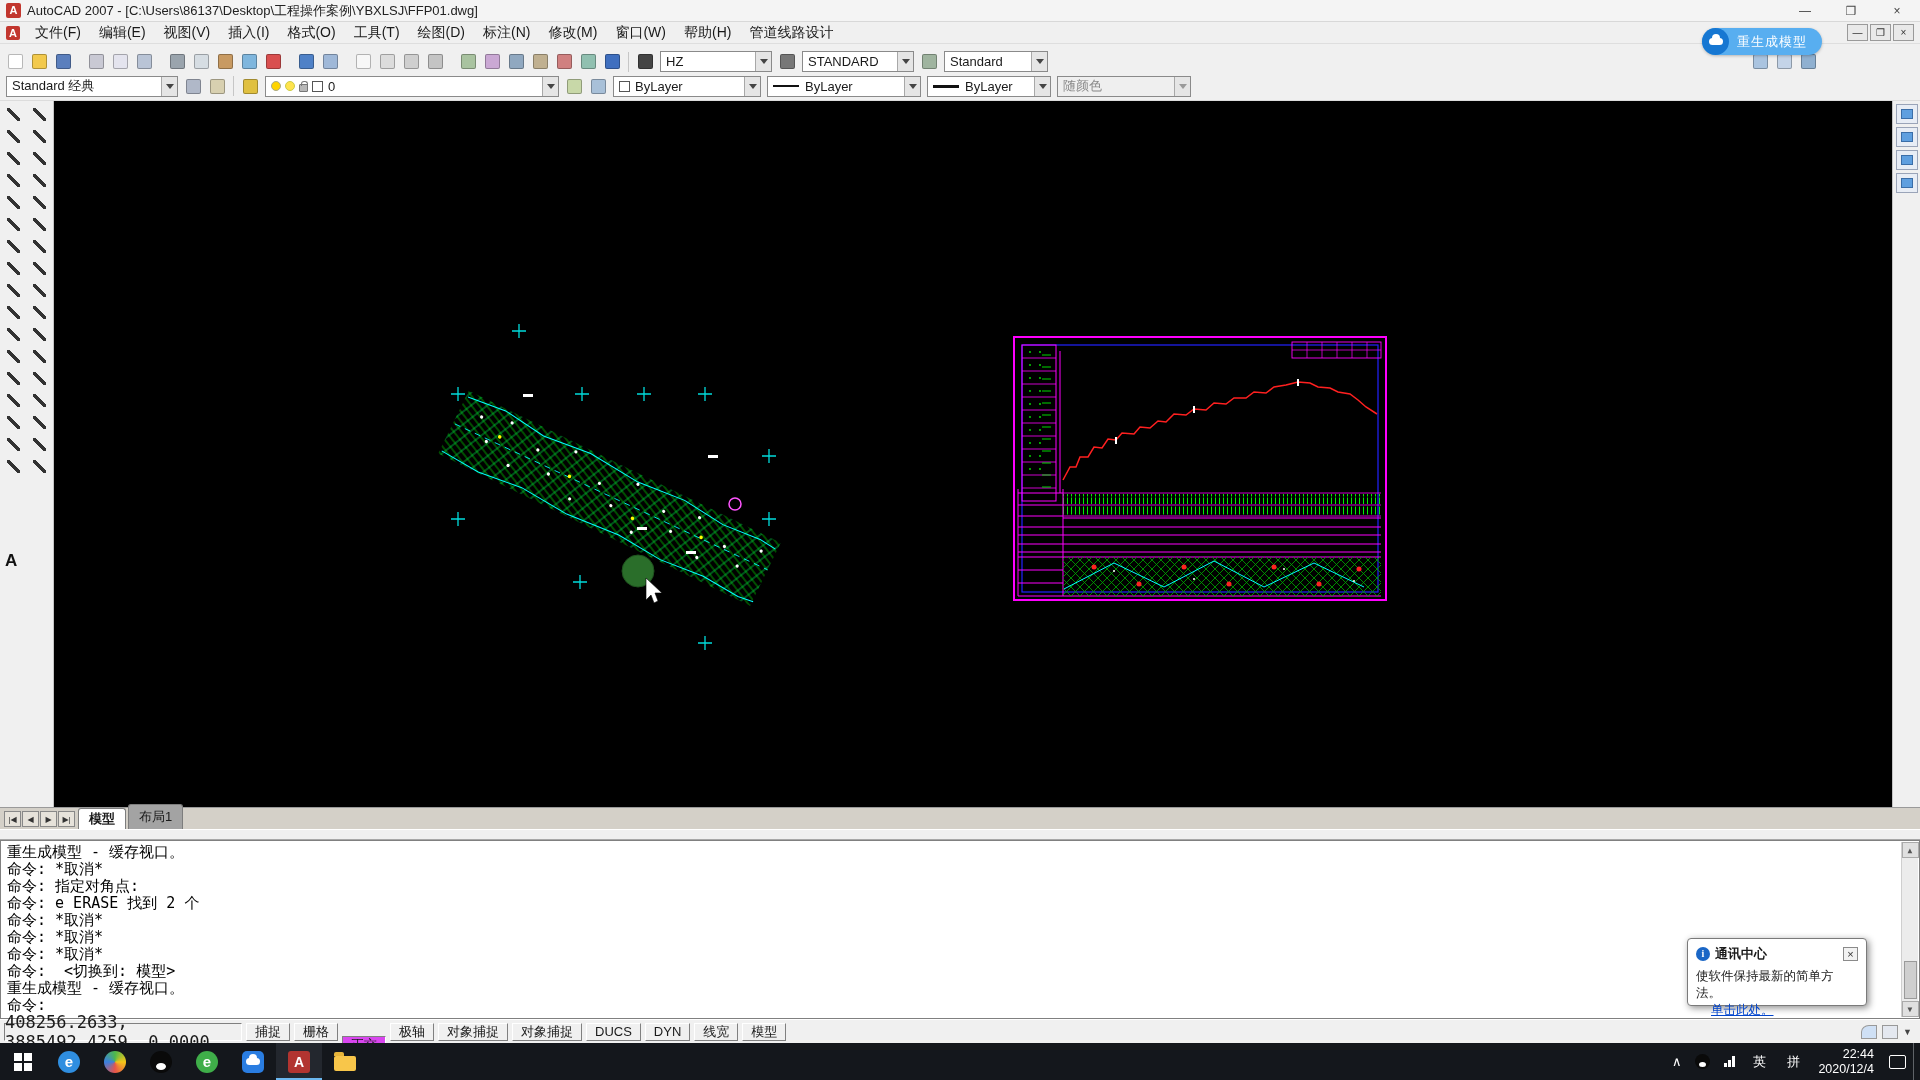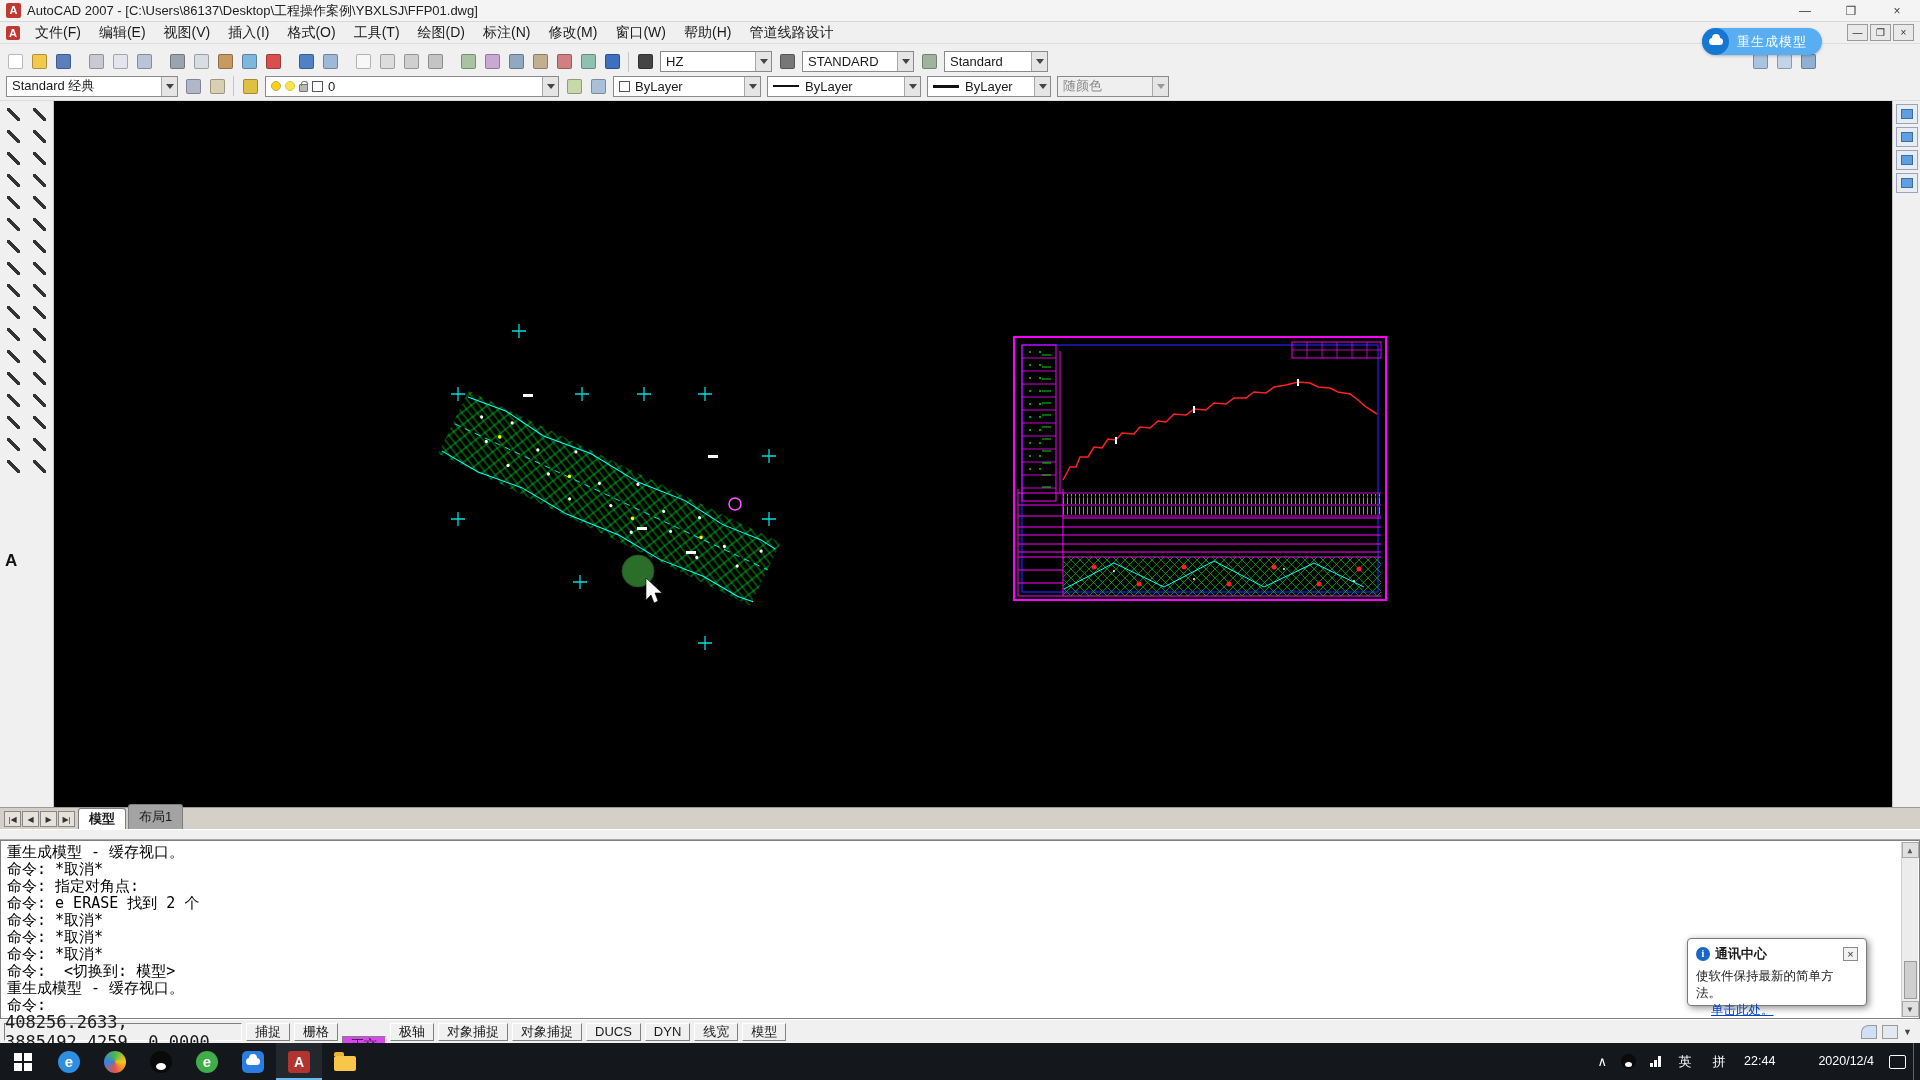--- a/index.html
+++ b/index.html
@@ -157,22 +157,22 @@
   .folder::before { content:""; position:absolute; left:0; top:-4px; width:10px; height:4px;
     background:#e8b53a; border-radius:2px 2px 0 0; }
   .tray { margin-left:auto; display:flex; align-items:center; height:100%; font-size:13px; }
   .tray-item { padding:0 7px; height:100%; display:flex; align-items:center; justify-content:center; }
   .qq-mini { width:15px; height:15px; border-radius:50%; background:#0a0a0a; position:relative; }
   .qq-mini::after { content:""; position:absolute; left:4px; bottom:2px; width:7px; height:5px;
     border-radius:50%; background:#fff; }
   .net { display:flex; align-items:flex-end; gap:1px; }
   .net div { width:3px; background:#fff; }
   .ime-box { min-width:20px; height:20px; display:flex; align-items:center; justify-content:center; }
-  .clock { display:flex; flex-direction:row; align-items:flex-end; justify-content:center;
-    font-size:12.5px; line-height:15px; padding:0 8px;gap:43px; }
+  .clock { display:flex; flex-direction:column; align-items:flex-end; justify-content:center;
+    font-size:12.5px; line-height:15px; padding:0 8px; }
   .notif-tray { width:17px; height:14px; border:1px solid #fff; border-radius:2px; }
   .show-desktop { width:7px; height:100%; border-left:1px solid #5f6368; }
 </style>
 </head>
 <body>
 
 <div class="titlebar">
   <div class="tico">A</div>
   <div class="title-text">AutoCAD 2007 - [C:\Users\86137\Desktop\工程操作案例\YBXLSJ\FFP01.dwg]</div>
   <div class="win-controls">
@@ -405,21 +405,21 @@
         <span class="tri"></span>
       </span>
   </div>
   <div class="combo" style="width:124px">
     <span class="lt-line" style="border-top-width:3px"></span>
     <span>ByLayer</span>
     <span class="arr">
         <span class="tri"></span>
       </span>
   </div>
-  <div class="combo disabled" style="width:112px">
+  <div class="combo disabled" style="width:134px">
     <span>随颜色</span>
     <span class="arr">
         <span class="tri" style="border-top-color:#999"></span>
       </span>
   </div>
 </div>
 
 <div class="side">
   <div class="side-col">
     <div data-repeat="side.draw_tools">

